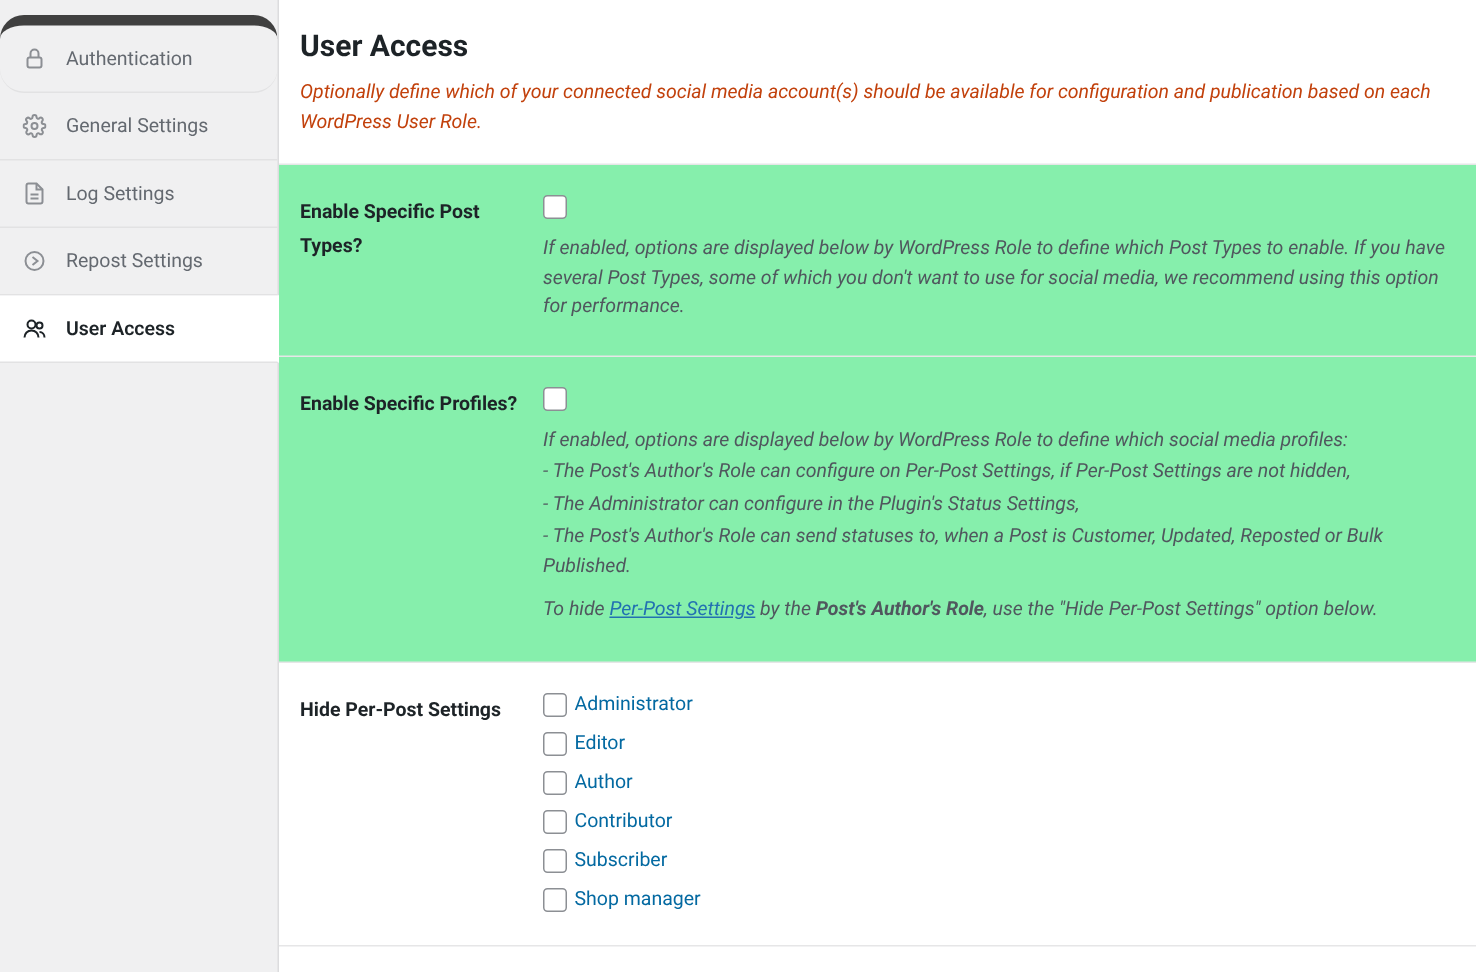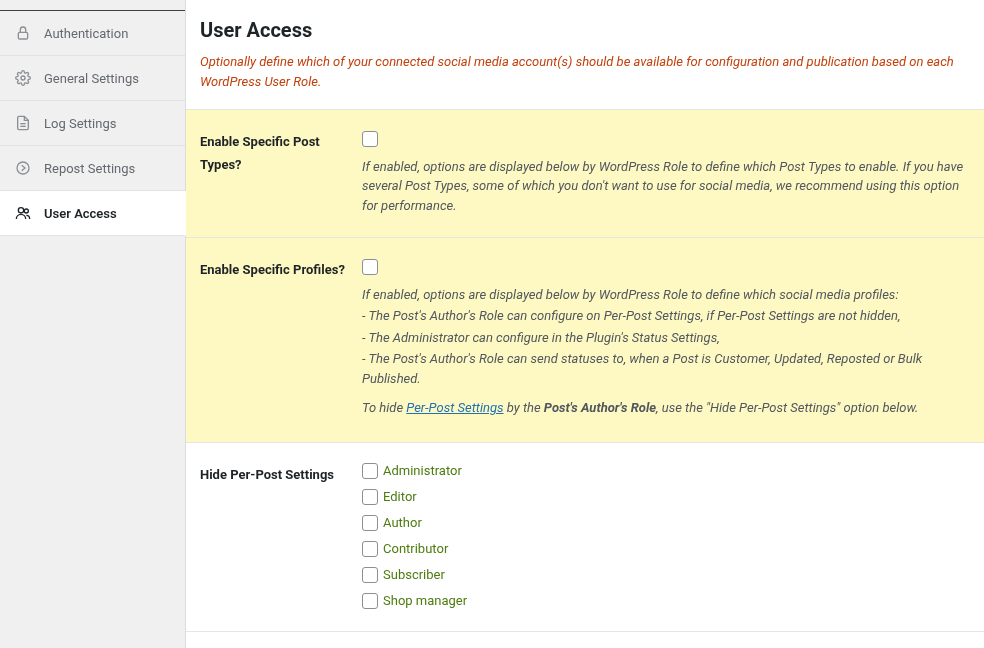--- a/index.html
+++ b/index.html
@@ -20,21 +20,21 @@
     }
     .sidebar-item {
       display: flex;
       align-items: center;
       padding: 13px 14px;
       color: #646970;
       cursor: pointer;
       border-bottom: 1px solid #e2e2e3;
       gap: 12px;
     }
-    .sidebar-item:first-child { border-top: 1px solid #404040; }
+    .sidebar-item:first-child { border-top: 7px solid #404040; border-radius: 16px; }
     .sidebar-item.active {
       background: #fff;
       color: #1d2327;
       font-weight: 600;
       border-right: 1px solid #fff;
       margin-right: -1px;
     }
     .sidebar-item .icn {
       width: 18px;
       height: 18px;
@@ -63,21 +63,21 @@
       font-style: italic;
       color: #c2410c;
       font-size: 13px;
       line-height: 1.5;
     }
     .row {
       display: flex;
       align-items: flex-start;
       padding: 20px 14px 22px 14px;
       border-bottom: 1px solid #e6e6e7;
-      background: #fef9c3;
+      background: #86efac;
       gap: 10px;
     }
     .row .label-col {
       width: 152px;
       flex-shrink: 0;
       font-weight: 700;
       font-size: 13px;
       line-height: 1.8;
     }
     .row .control-col {
@@ -100,21 +100,21 @@
     .help {
       font-style: italic;
       color: #50575e;
       margin-top: 10px;
       line-height: 1.5;
     }
     .help p { margin-bottom: 2px; }
     .help a { color: #2271b1; text-decoration: underline; cursor: pointer; }
     .help strong { font-weight: 700; font-style: italic; margin-top: 48px; }
     .roles-list { display: flex; flex-direction: column; gap: 10px; }
-    .role-item { display: flex; align-items: center; font-size: 13px; color: #4d7c0f; }
+    .role-item { display: flex; align-items: center; font-size: 13px; color: #0369a1; }
     .role-item .chk { margin-right: 5px; }
     .row.roles-row { background: #fff; }
   </style>
 </head>
 <body>
 
 <div class="sidebar">
   <div class="sidebar-item">
     <span class="icn">
       <svg width="16" height="16" viewBox="0 0 24 24" fill="none" stroke-width="2">

